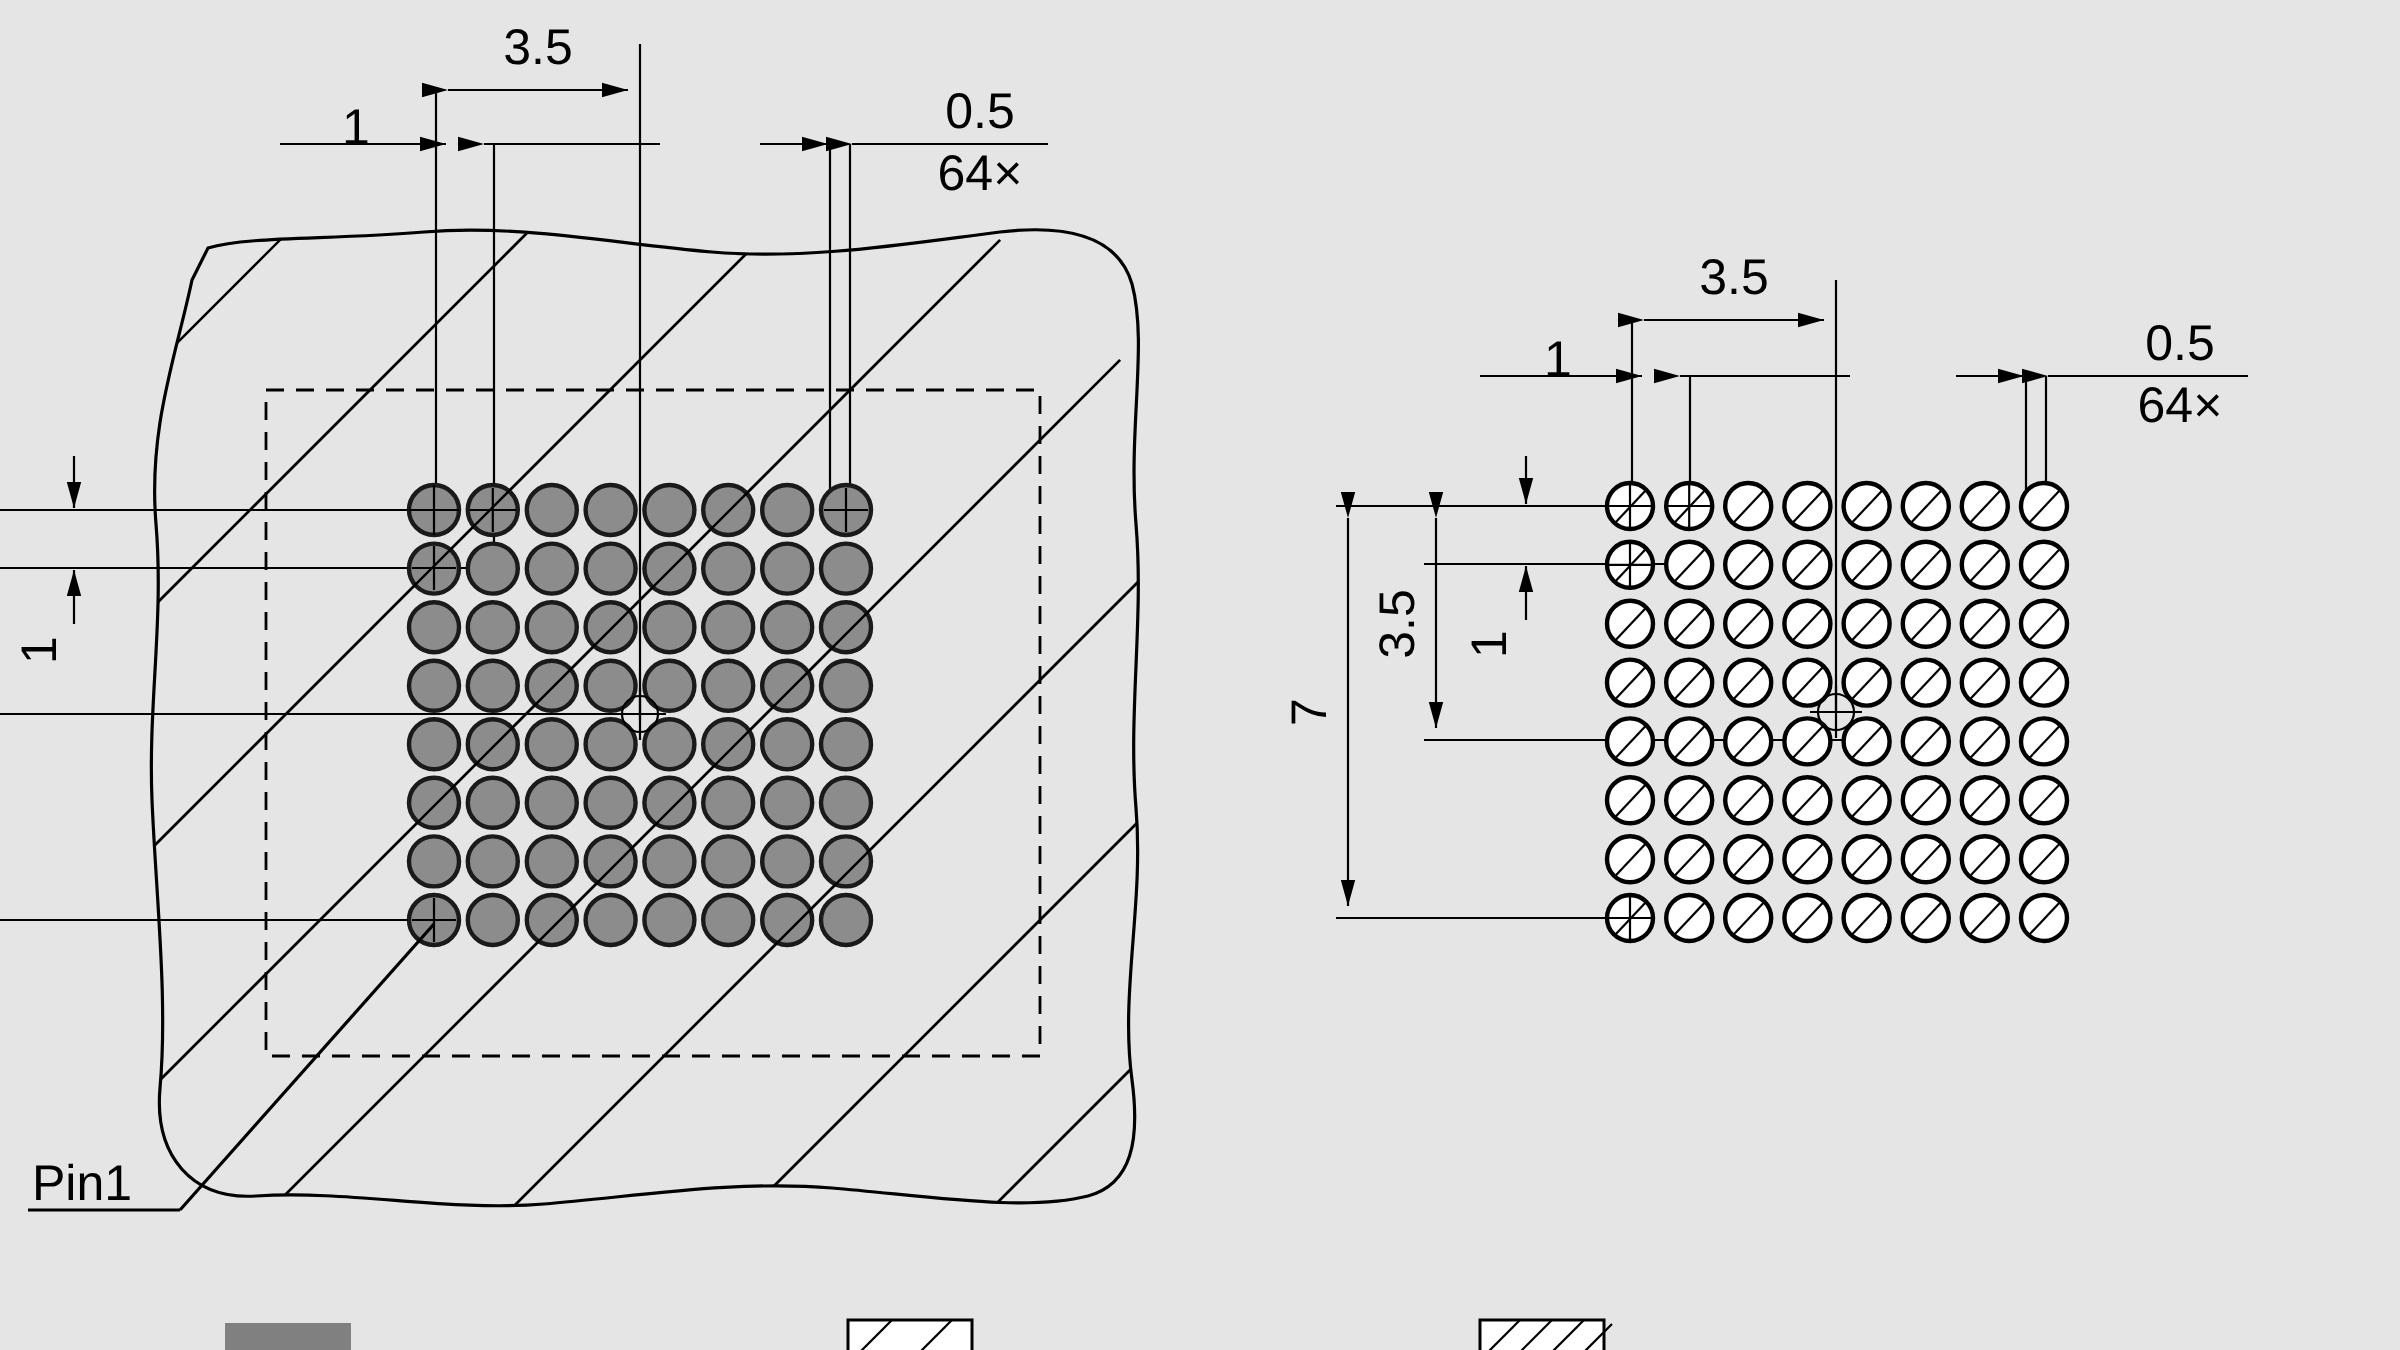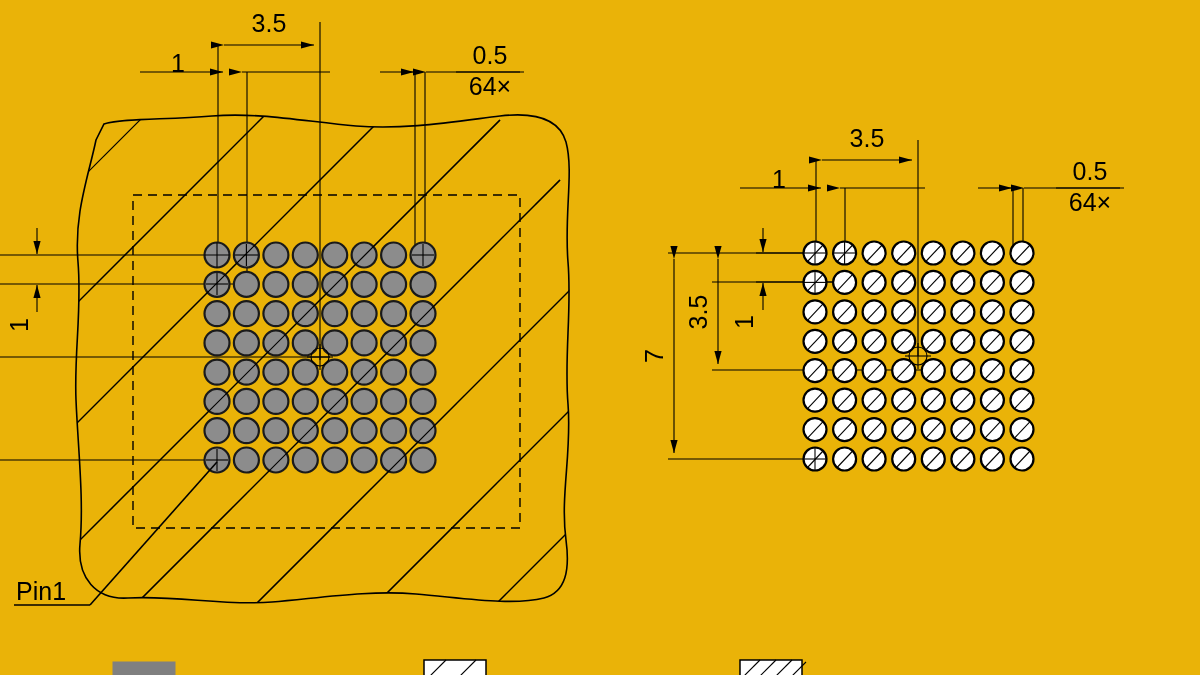--- a/index.html
+++ b/index.html
@@ -8,21 +8,21 @@
     padding: 0;
     background: #ffffff;
   }
   body {
     font-family: "Liberation Sans", sans-serif;
   }
   #root {
     position: relative;
     width: 1200px;
     height: 675px;
-    background: #eab308;
+    background: #e5e5e5;
     overflow: hidden;
   }
   svg#drawing {
     position: absolute;
     left: 0;
     top: 0;
     width: 1200px;
     height: 675px;
     display: block;
   }

